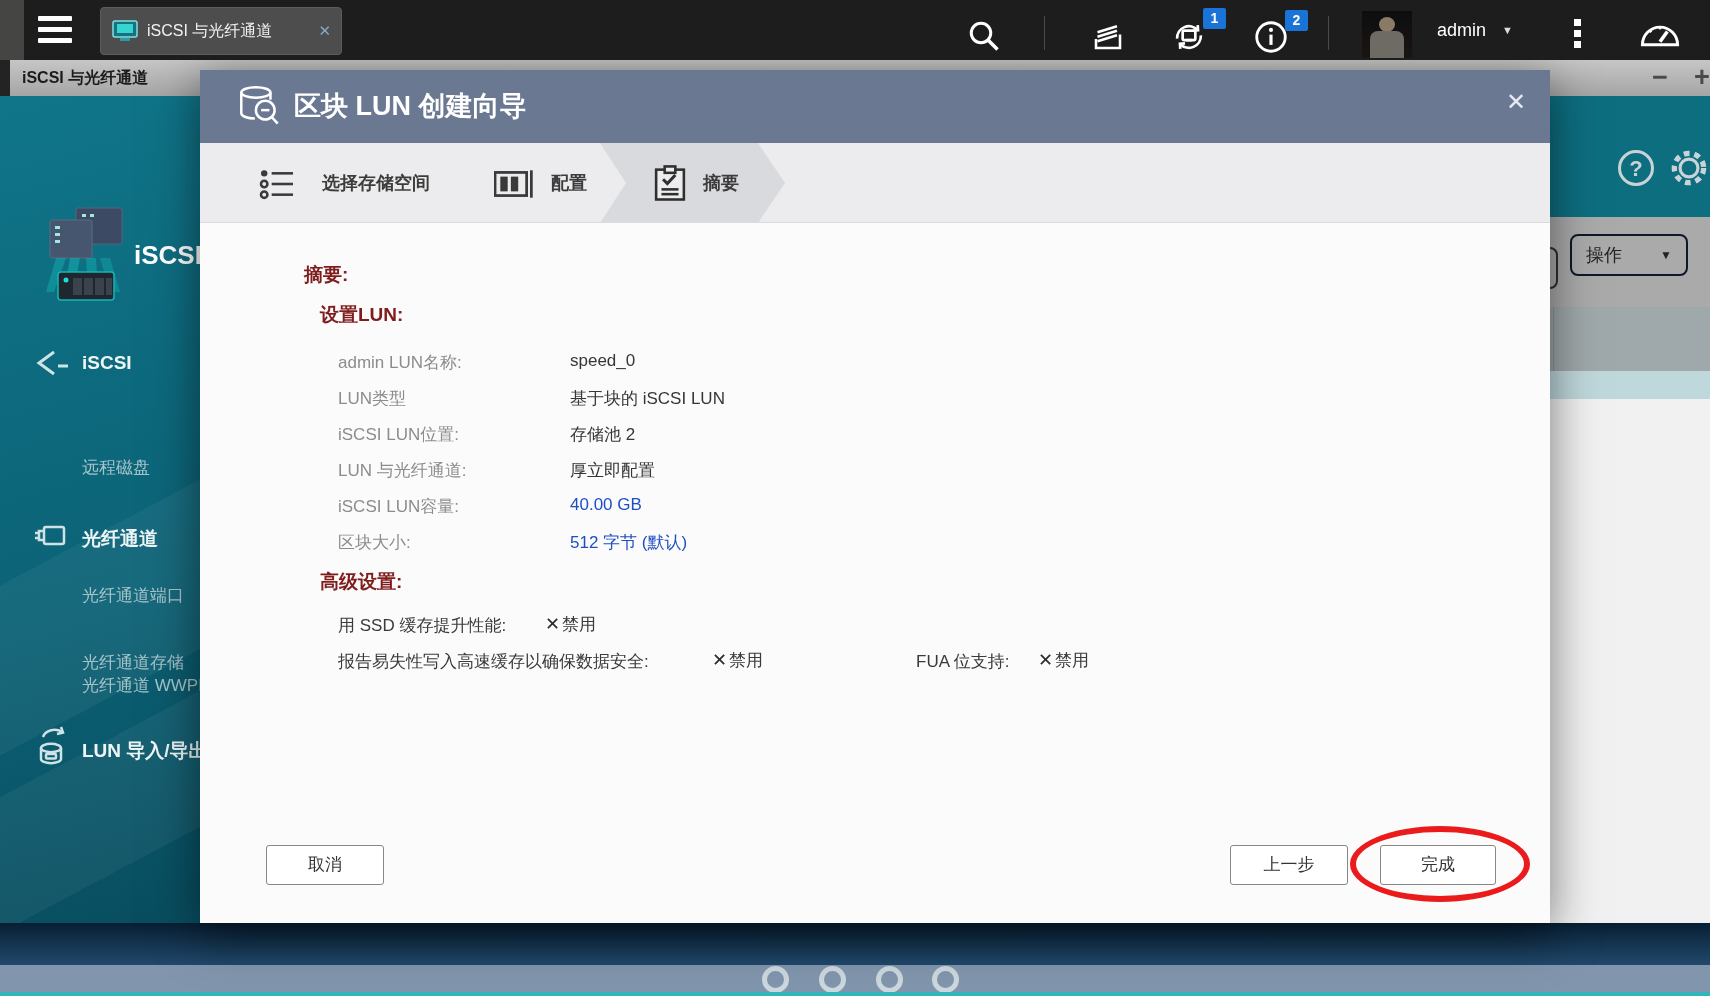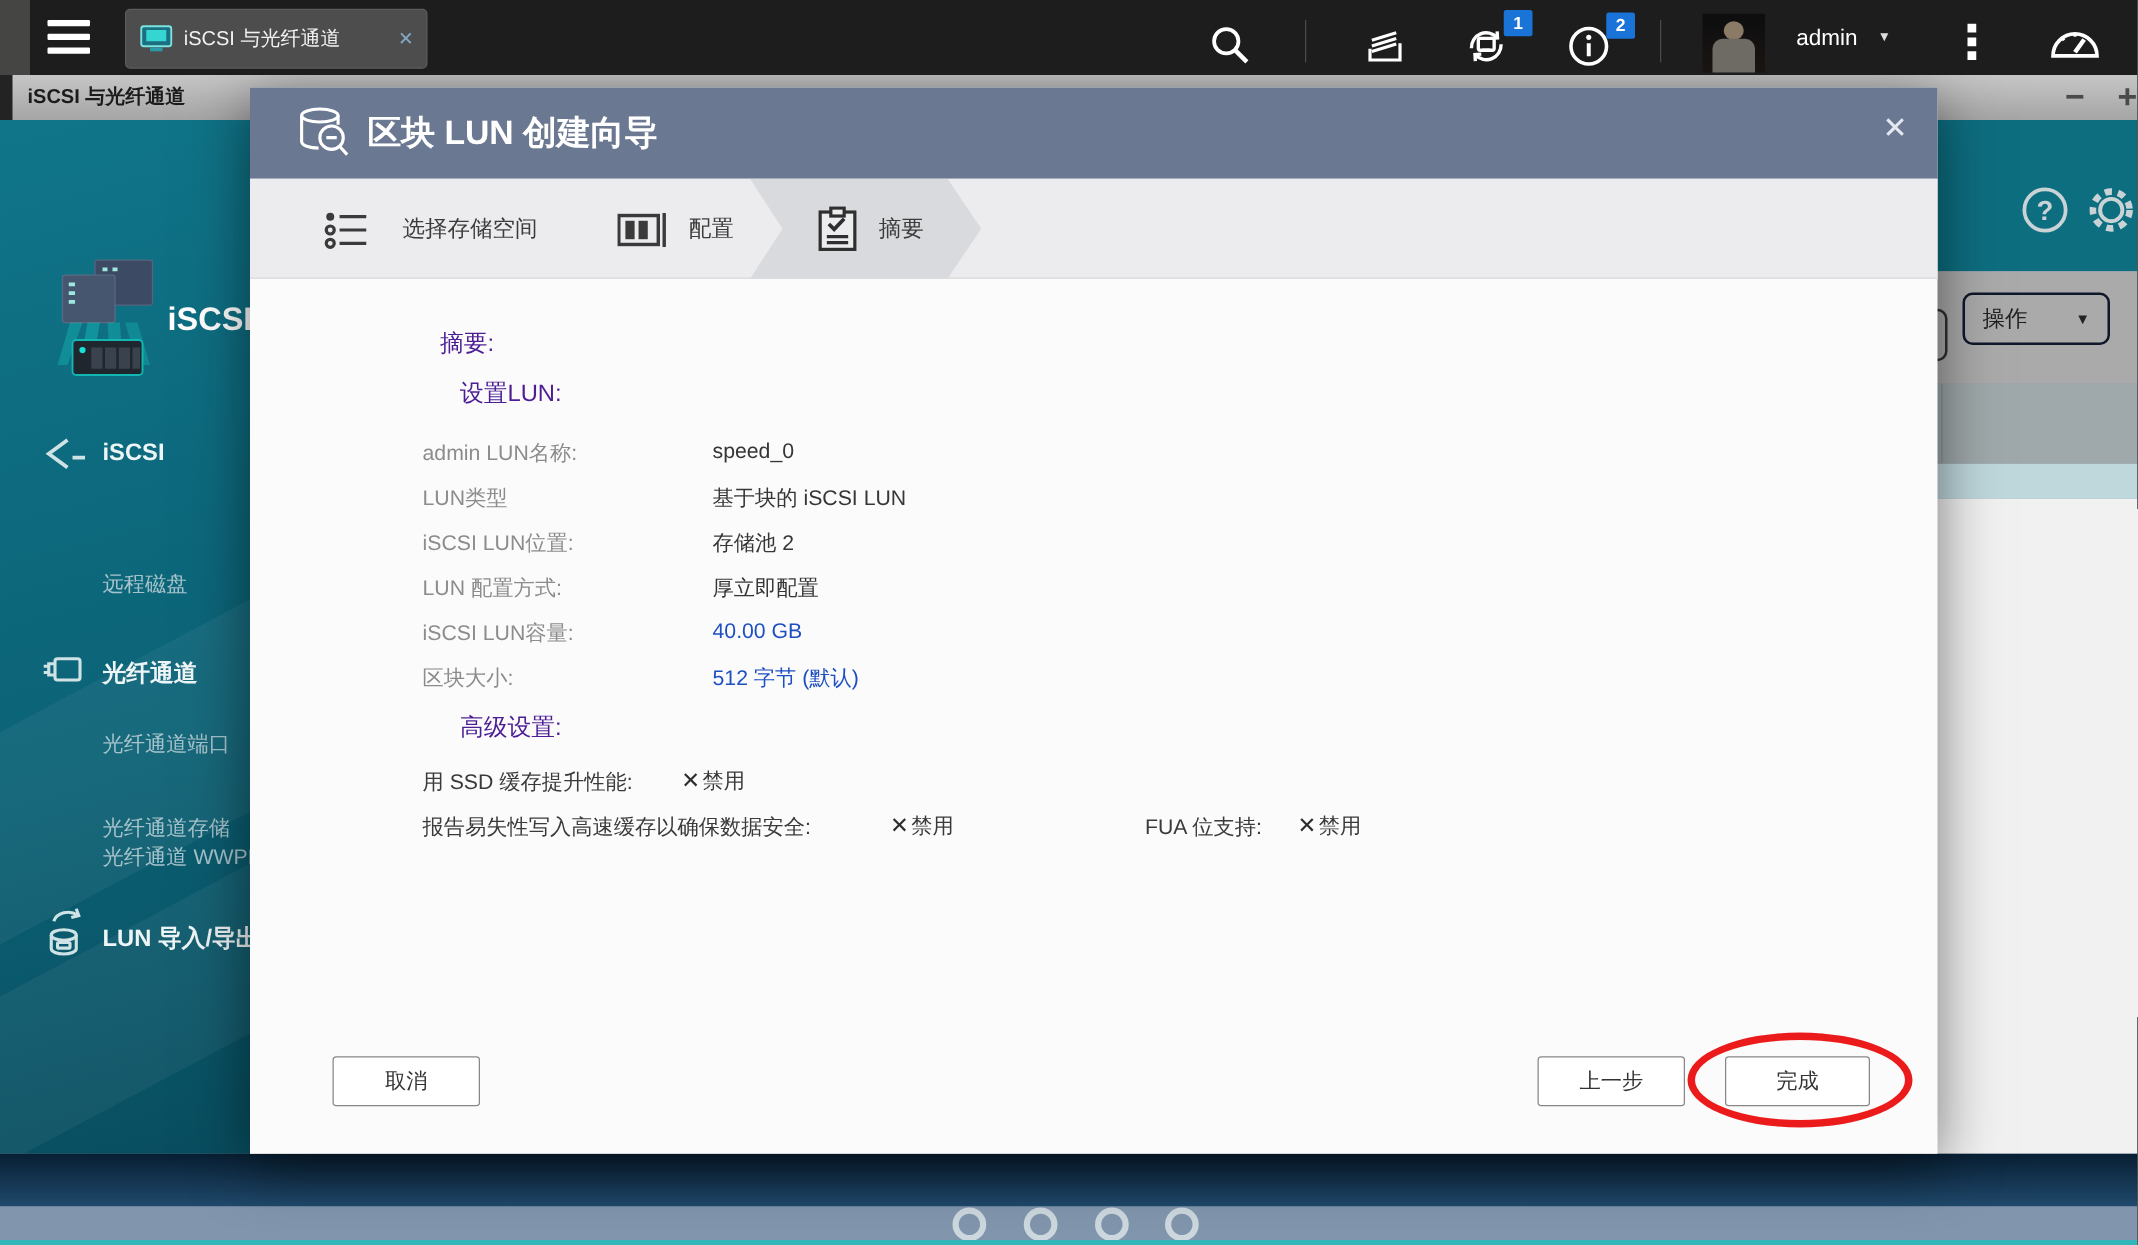--- a/index.html
+++ b/index.html
@@ -64,22 +64,22 @@
   #taskbar-strip { left:0; top:992px; width:1710px; height:4px; background:#32b6ba; z-index:3; }
 
   
   #dialog { left:200px; top:70px; width:1350px; height:853px; background:#fbfbfb; box-shadow:0 10px 45px rgba(0,0,0,0.5); z-index:20; }
   #dlg-header { position:absolute; left:0; top:0; width:1350px; height:73px; background:#6b7891; }
   #dlg-title { position:absolute; left:94px; top:0; height:73px; line-height:73px; color:#fff; font-size:27px; font-weight:bold; }
   #dlg-close { position:absolute; left:1306px; top:18px; color:#e4e8f0; font-size:24px; font-weight:bold; cursor:pointer; }
   #stepbar { position:absolute; left:0; top:73px; width:1350px; height:80px; background:#ececee; border-bottom:1px solid #dadada; }
   #step-chevron { position:absolute; left:400px; top:0; width:185px; height:80px; background:#d9dadd; clip-path:polygon(0 0,158px 0,185px 40px,158px 80px,0 80px,26px 40px); }
   .step-icon { position:absolute; top:25px; }
-  .step-label { position:absolute; top:0; height:80px; line-height:80px; font-size:18px; color:#3c3c3c; white-space:nowrap; }
-  .dlg-h1 { position:absolute; font-size:19px; font-weight:normal; color:#4c1d95;margin-left:48px; }
+  .step-label { position:absolute; top:0; height:80px; line-height:80px; font-size:18px; color:#3c3c3c; white-space:nowrap;font-weight:bold; }
+  .dlg-h1 { position:absolute; font-size:19px; font-weight:bold; color:#7f1d1d; }
   .srow { position:absolute; left:0; width:1000px; height:28px; }
   .slabel { position:absolute; left:138px; font-size:17px; color:#8c8c8c; white-space:nowrap; }
   .svalue { position:absolute; left:370px; font-size:17px; color:#363636; white-space:nowrap; }
   .svalue.link { color:#1e4fc2; }
   .adv-label { position:absolute; font-size:17px; color:#3a3a3a; white-space:nowrap; }
   .adv-val { position:absolute; font-size:17px; color:#3a3a3a; white-space:nowrap;text-align:right; }
   .xmark { font-weight:bold; font-size:18px; color:#2d2d2d; margin-right:2px; }
   .dlg-btn { position:absolute; top:775px; height:40px; background:#fff; border:1px solid #878787; border-radius:3px; font-size:17px; color:#333; text-align:center; line-height:38px; cursor:pointer; }
   #finish-ellipse { position:absolute; left:1150px; top:756px; width:180px; height:76px; border:6px solid #ec1b1b; border-radius:50%; pointer-events:none; }
 
@@ -337,21 +337,21 @@
     </div>
     <div class="srow" style="top:317px">
       <span class="slabel">LUN类型</span>
       <span class="svalue">基于块的 iSCSI LUN</span>
     </div>
     <div class="srow" style="top:353px">
       <span class="slabel">iSCSI LUN位置:</span>
       <span class="svalue">存储池 2</span>
     </div>
     <div class="srow" style="top:389px">
-      <span class="slabel">LUN 配置方式:</span>
+      <span class="slabel">LUN 与光纤通道:</span>
       <span class="svalue">厚立即配置</span>
     </div>
     <div class="srow" style="top:425px">
       <span class="slabel">iSCSI LUN容量:</span>
       <span class="svalue link">40.00 GB</span>
     </div>
     <div class="srow" style="top:461px">
       <span class="slabel">区块大小:</span>
       <span class="svalue link">512 字节 (默认)</span>
     </div>

